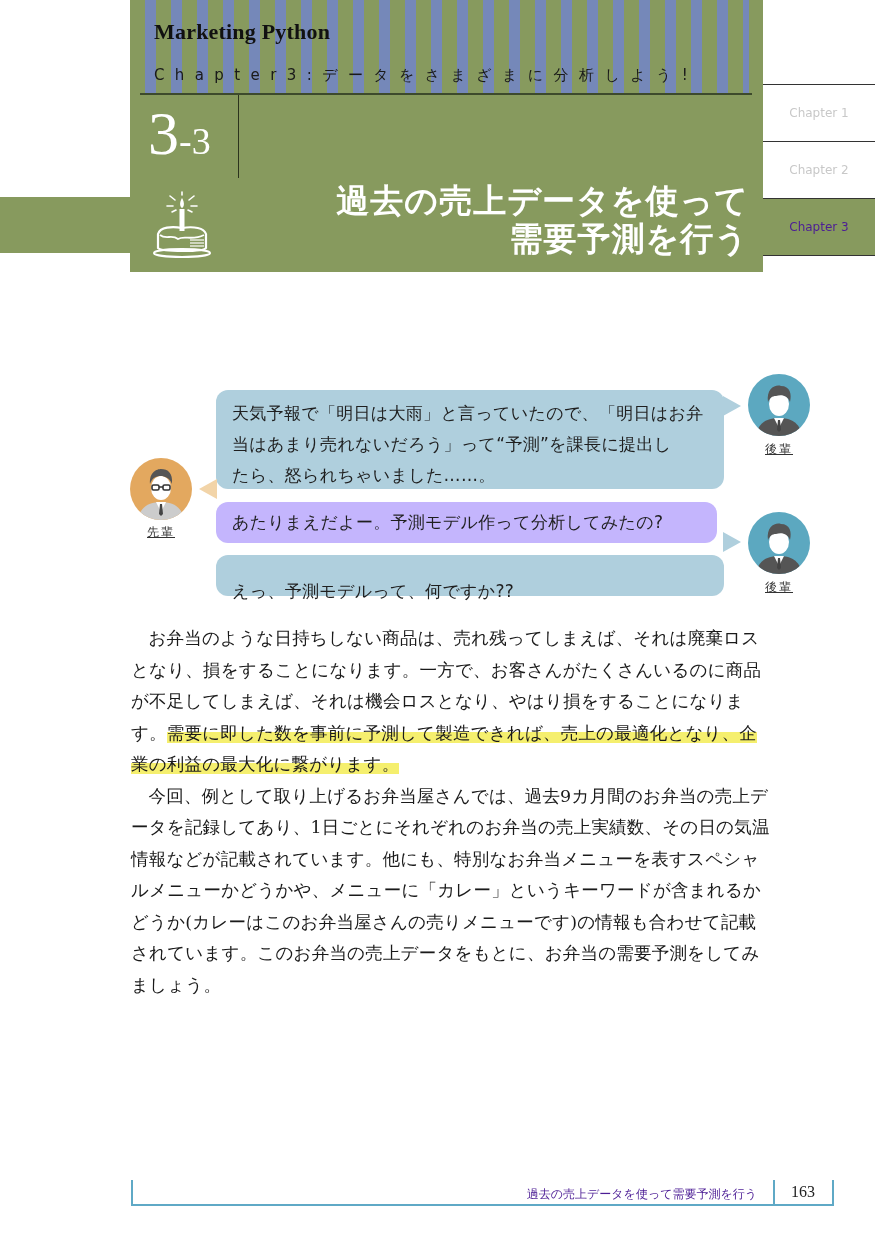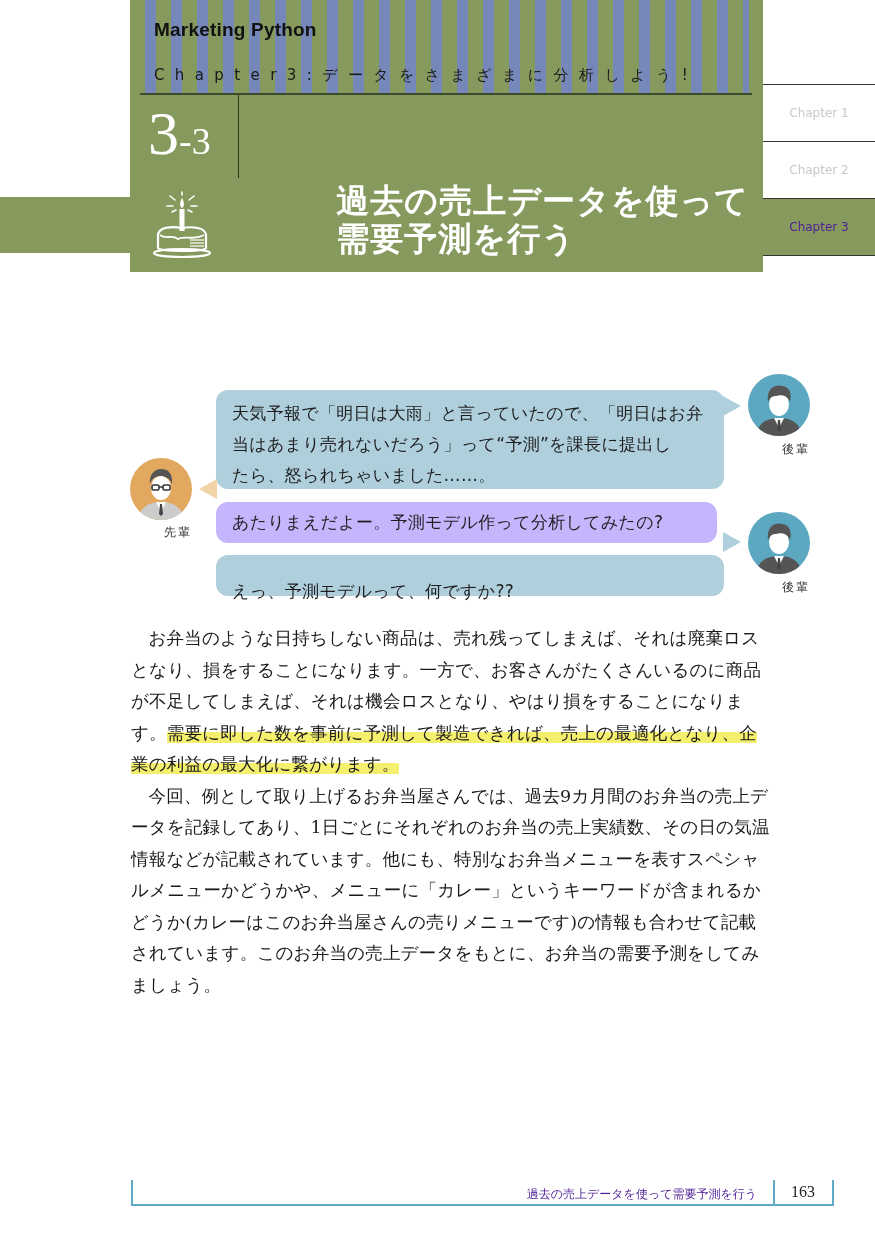--- a/index.html
+++ b/index.html
@@ -3,45 +3,45 @@
 <meta charset="utf-8">
 <style>
   html, body { margin:0; padding:0; }
   body { width:875px; height:1241px; position:relative; background:#ffffff; overflow:hidden;
          font-family:"DejaVu Sans", sans-serif; color:#222; }
   .header { position:absolute; left:130px; top:0; width:633px; height:272px; background:#879a5e; }
   .stripes { position:absolute; left:0; top:0; width:633px; height:95px;
     background:repeating-linear-gradient(90deg, #879a5e 0px, #879a5e 15px, #7588b9 15px, #7588b9 26px); }
   .stripes-mask { position:absolute; left:0; top:0; width:15px; height:95px; background:#879a5e; }
   .stripes-mask-r { position:absolute; right:0; top:0; width:14px; height:95px; background:#879a5e; }
-  .brand { position:absolute; left:24px; top:19px; font-family:Liberation Sans, sans-serif; font-weight:bold;
-           font-size:19px; color:#111; letter-spacing:0.2px; }
+  .brand { position:absolute; left:24px; top:19px; font-family:Liberation Serif, serif; font-weight:bold;
+           font-size:22px; color:#111; letter-spacing:0.2px; }
   .chapter-line { position:absolute; left:24px; top:66px; font-size:15px; color:#1a1a1a; letter-spacing:10.4px;
            white-space:nowrap; font-family:"DejaVu Sans", sans-serif; }
   .rule { position:absolute; left:10px; top:93px; width:612px; height:2px; background:#3d4a2c; }
   .vrule { position:absolute; left:108px; top:95px; width:1px; height:83px; background:#2b331d; }
   .secnum { position:absolute; left:18px; top:98px; color:#fff; font-family:"Liberation Serif", serif; }
   .secnum .big { font-size:62px; line-height:70px; }
   .secnum .small { font-size:38px; }
   .cake { position:absolute; left:22px; top:190px; width:60px; height:70px; }
-  .title { position:absolute; right:14px; top:182px; text-align:left; color:#fff; font-weight:bold;
+  .title { position:absolute; right:14px; top:182px; text-align:right; color:#fff; font-weight:bold;
            font-size:33px; line-height:38px; letter-spacing:1px;margin-left:20px; }
   .leftband { position:absolute; left:0; top:197px; width:130px; height:56px; background:#879a5e; }
   .sidetabs { position:absolute; left:763px; top:84px; width:112px; }
   .sidetab { height:56px; border-top:1px solid #333; display:flex; align-items:center; justify-content:center;
              font-family:"DejaVu Sans", sans-serif; font-size:12px; color:#c8c8c8; }
   .sidetab.active { background:#879a5e; color:#4c1d95; border-bottom:1px solid #333; }
   .bubble { position:absolute; border-radius:12px; font-size:17px; line-height:31px; color:#1f1f1f;
             padding:8px 16px; box-sizing:border-box; letter-spacing:0.3px;margin-top:34px; }
   .blue { background:#afcfdd; }
   .orange { background:#c4b5fd; }
   .tail-r { position:absolute; width:0; height:0; border-top:10px solid transparent; border-bottom:10px solid transparent; border-left:18px solid #afcfdd; }
   .tail-l { position:absolute; width:0; height:0; border-top:10px solid transparent; border-bottom:10px solid transparent; border-right:18px solid #f2d4a8; }
   .avatar { position:absolute; width:62px; height:62px; border-radius:50%; overflow:hidden; }
-  .avatar-label { position:absolute; width:62px; text-align:right; font-size:12px; color:#333; letter-spacing:2px; }
+  .avatar-label { position:absolute; width:62px; text-align:center; font-size:12px; color:#333; letter-spacing:2px;text-decoration:underline; }
   .body-text { position:absolute; left:131px; top:623px; width:640px; font-family:"DejaVu Serif", serif;
                font-size:17.5px; line-height:31.5px; color:#1a1a1a; letter-spacing:0.2px; }
   .body-text p { margin:0; text-indent:1em; }
   .hl { background:linear-gradient(180deg, transparent 45%, #f5ef6e 45%); }
   .footer-line { position:absolute; left:131px; top:1204px; width:703px; height:1.5px; background:#5fa9c6; }
   .footer-vl { position:absolute; left:131px; top:1180px; width:1.5px; height:26px; background:#5fa9c6; }
   .footer-vm { position:absolute; left:773px; top:1180px; width:1.5px; height:26px; background:#5fa9c6; }
   .footer-vr { position:absolute; left:832px; top:1180px; width:1.5px; height:26px; background:#5fa9c6; }
   .footer-title { position:absolute; right:118px; top:1186px; font-size:12px; color:#4c1d95; }
   .page-num { position:absolute; left:774px; width:58px; top:1183px; text-align:center;

